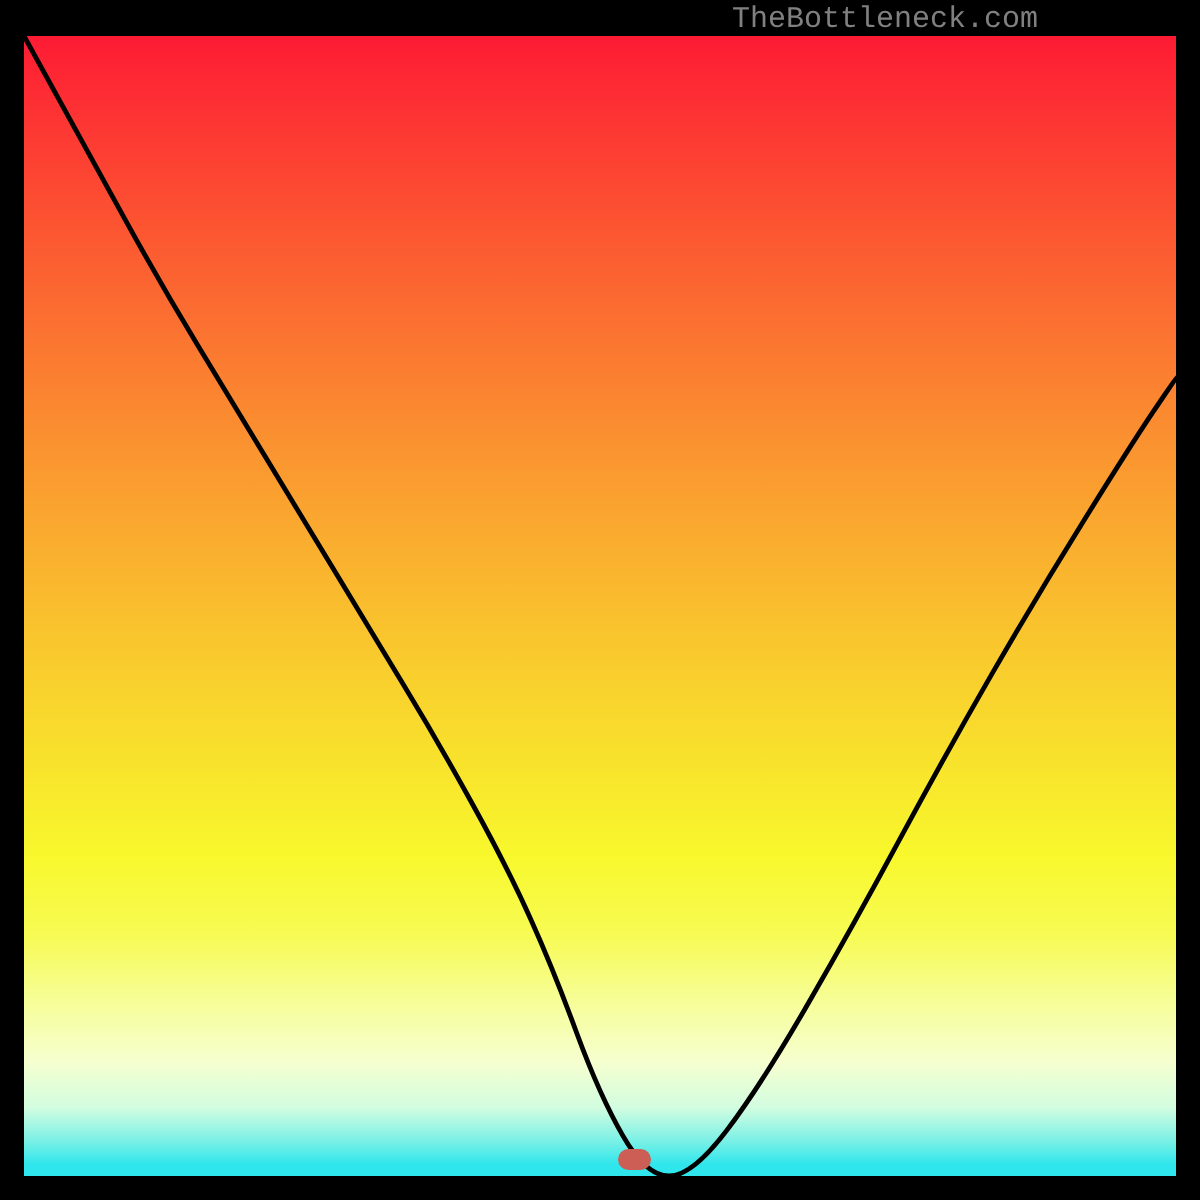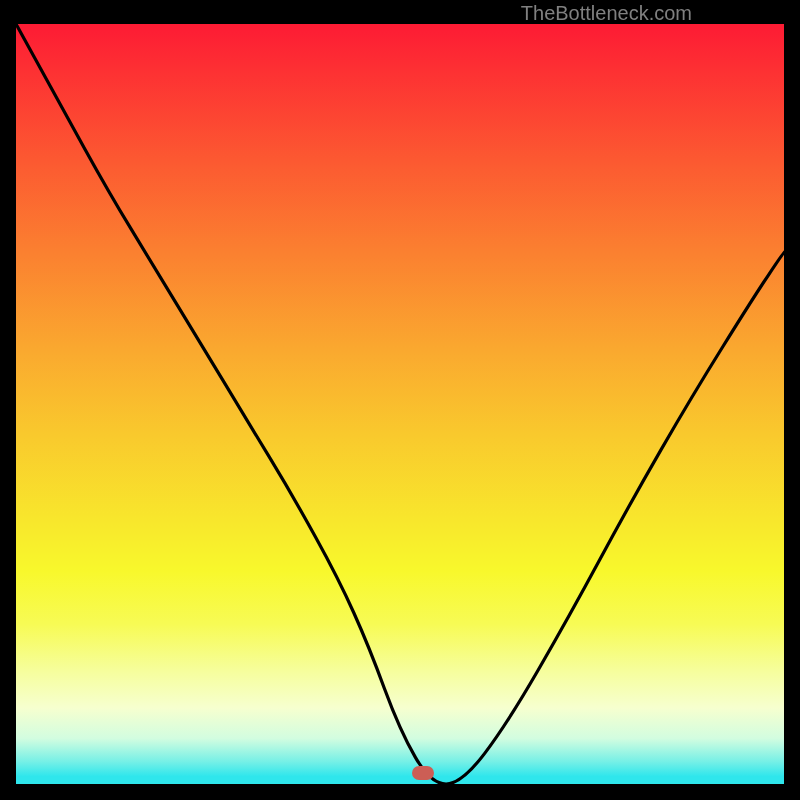--- a/index.html
+++ b/index.html
@@ -9,20 +9,21 @@
     height: 800px;
     background: #000000;
     overflow: hidden;
     font-family: Arial, Helvetica, sans-serif;
   }
   .stage {
     position: relative;
     width: 700px;
     height: 800px;
     background: #000000;
+    font-family: Liberation Mono, monospace;
   }
   .attribution {
     position: absolute;
     top: 2px;
     right: 8px;
     color: #808080;
     font-size: 20px;
     font-weight: 400;
     letter-spacing: 0px;
     z-index: 5;

